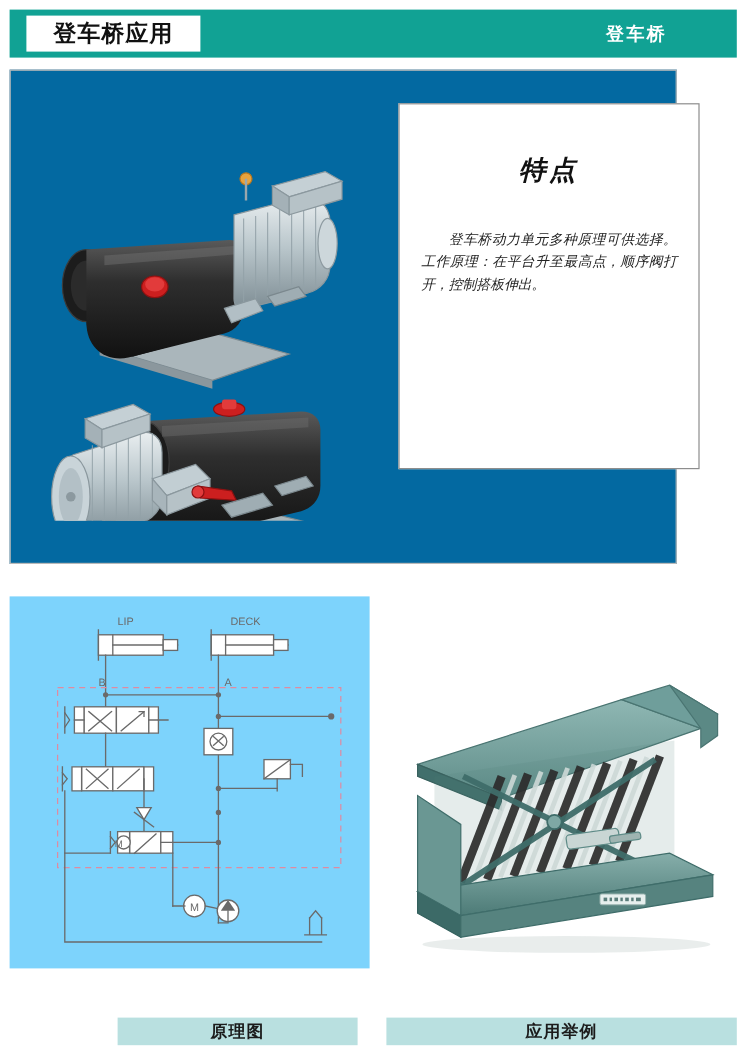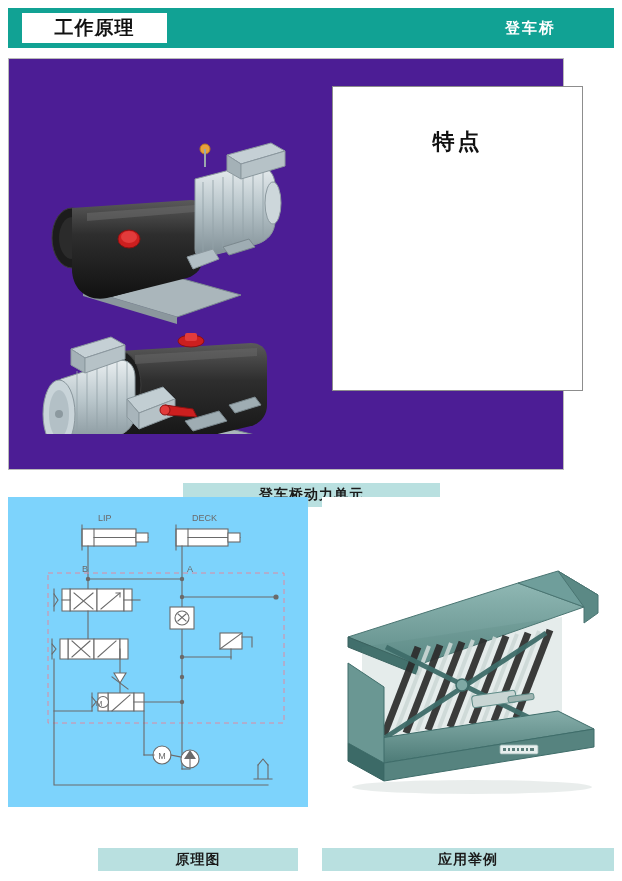--- a/index.html
+++ b/index.html
@@ -60,23 +60,24 @@
     letter-spacing: 2px;
   }
 
   
   .top-panel {
     position: absolute;
     left: 8px;
     top: 58px;
     width: 556px;
     height: 412px;
-    background: #4c1d95;
+    background: #0369a1;
     border: 1px solid #b9b9b9;
     box-sizing: border-box;
+    font-style: italic;
   }
 
   
   .feature-card {
     position: absolute;
     left: 323px;
     top: 27px;
     width: 251px;
     height: 305px;
     background: #ffffff;
@@ -160,21 +161,21 @@
     height: 345px;
   }
 
   svg { display: block; }
 </style>
 </head>
 <body>
 
 <div class="header">
   <div class="header-left">
-    <span>工作原理</span>
+    <span>登车桥应用</span>
   </div>
   <div class="header-right">
     <span>登车桥</span>
   </div>
 </div>
 
 <div class="top-panel">
 
   <div class="pump-art">
     <svg width="290" height="345" viewBox="0 0 290 345" xmlns="http://www.w3.org/2000/svg">
@@ -279,25 +280,23 @@
         <circle cx="150" cy="201" r="5" fill="#e23b3b" stroke="#8c1111" stroke-width="1"></circle>
 
         <path d="M170 212 L204 202 L212 212 L178 222 Z" fill="#9fadb3" stroke="#7b888e" stroke-width="1"></path>
         <path d="M214 196 L240 188 L246 196 L220 204 Z" fill="#9fadb3" stroke="#7b888e" stroke-width="1"></path>
       </g>
     </svg>
   </div>
 
   <div class="feature-card">
     <div class="feature-title">特点</div>
+    <div class="feature-body">登车桥动力单元多种原理可供选择。工作原理：在平台升至最高点，顺序阀打开，控制搭板伸出。</div>
   </div>
 
-  <div class="caption-bar cap-pump">
-    <span>登车桥动力单元</span>
-  </div>
 </div>
 
 <div class="schematic-box">
   <svg width="300" height="310" viewBox="0 0 300 310" xmlns="http://www.w3.org/2000/svg">
     <g stroke="#6a6a6a" stroke-width="1.1" fill="none" stroke-linecap="square">
 
       <rect x="74" y="32" width="54" height="17" fill="#ffffff"></rect>
       <line x1="86" y1="32" x2="86" y2="49"></line>
       <line x1="86" y1="40.5" x2="140" y2="40.5"></line>
       <rect x="128" y="36" width="12" height="9" fill="#ffffff"></rect>

